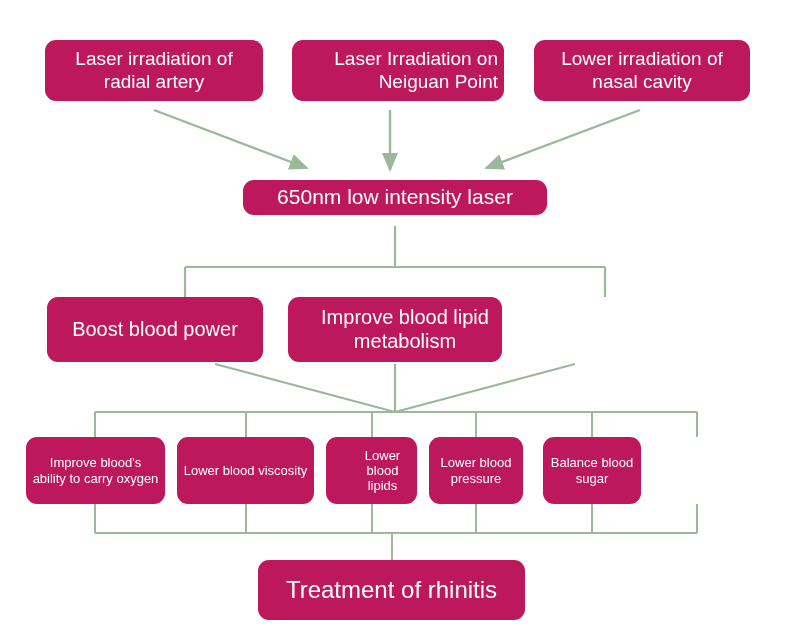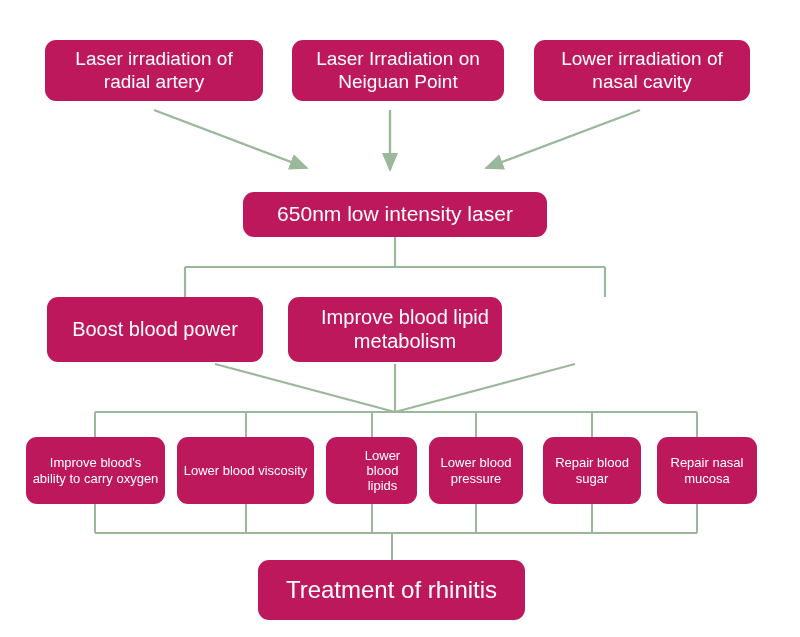--- a/index.html
+++ b/index.html
@@ -87,29 +87,29 @@
                M476,504 L476,533 M592,504 L592,533 M697,504 L697,533
                M95,533 L697,533
                M392,533 L392,560"></path>
     </g>
   </svg>
 
   <div class="node tier-source" style="left:45px; top:40px; width:218px; height:61px;">
     <span>Laser irradiation of radial artery</span>
   </div>
 
-  <div class="node tier-source" style="left:292px; top:40px; width:212px; height:61px;">
+  <div class="node tier-source" style="left:292px; top:40px; width:212px; height:61px;text-align:right;">
     <span>Laser Irradiation on Neiguan Point</span>
   </div>
 
   <div class="node tier-source" style="left:534px; top:40px; width:216px; height:61px;">
     <span>Lower irradiation of nasal cavity</span>
   </div>
 
-  <div class="node tier-core" style="left:243px; top:192px; width:304px; height:45px;">
+  <div class="node tier-core" style="left:243px; top:180px; width:304px; height:35px;">
     <span>650nm low intensity laser</span>
   </div>
 
   <div class="node tier-effect" style="left:47px; top:297px; width:216px; height:65px;">
     <span>Boost blood power</span>
   </div>
 
   <div class="node tier-effect" style="left:288px; top:297px; width:214px; height:65px;padding-left:26px;">
     <span>Improve blood lipid metabolism</span>
   </div>
@@ -125,24 +125,21 @@
 
   <div class="node tier-leaf" style="left:326px; top:437px; width:91px; height:67px;padding-left:28px;">
     <span>Lower blood lipids</span>
   </div>
 
   <div class="node tier-leaf" style="left:429px; top:437px; width:94px; height:67px;">
     <span>Lower blood pressure</span>
   </div>
 
   <div class="node tier-leaf" style="left:543px; top:437px; width:98px; height:67px;">
-    <span>Repair blood sugar</span>
+    <span>Balance blood sugar</span>
   </div>
 
-  <div class="node tier-leaf" style="left:657px; top:437px; width:100px; height:67px;">
-    <span>Repair nasal mucosa</span>
-  </div>
 
   <div class="node tier-result" style="left:258px; top:560px; width:267px; height:60px;">
     <span>Treatment of rhinitis</span>
   </div>
 
 </div>
 
 </body></html>

